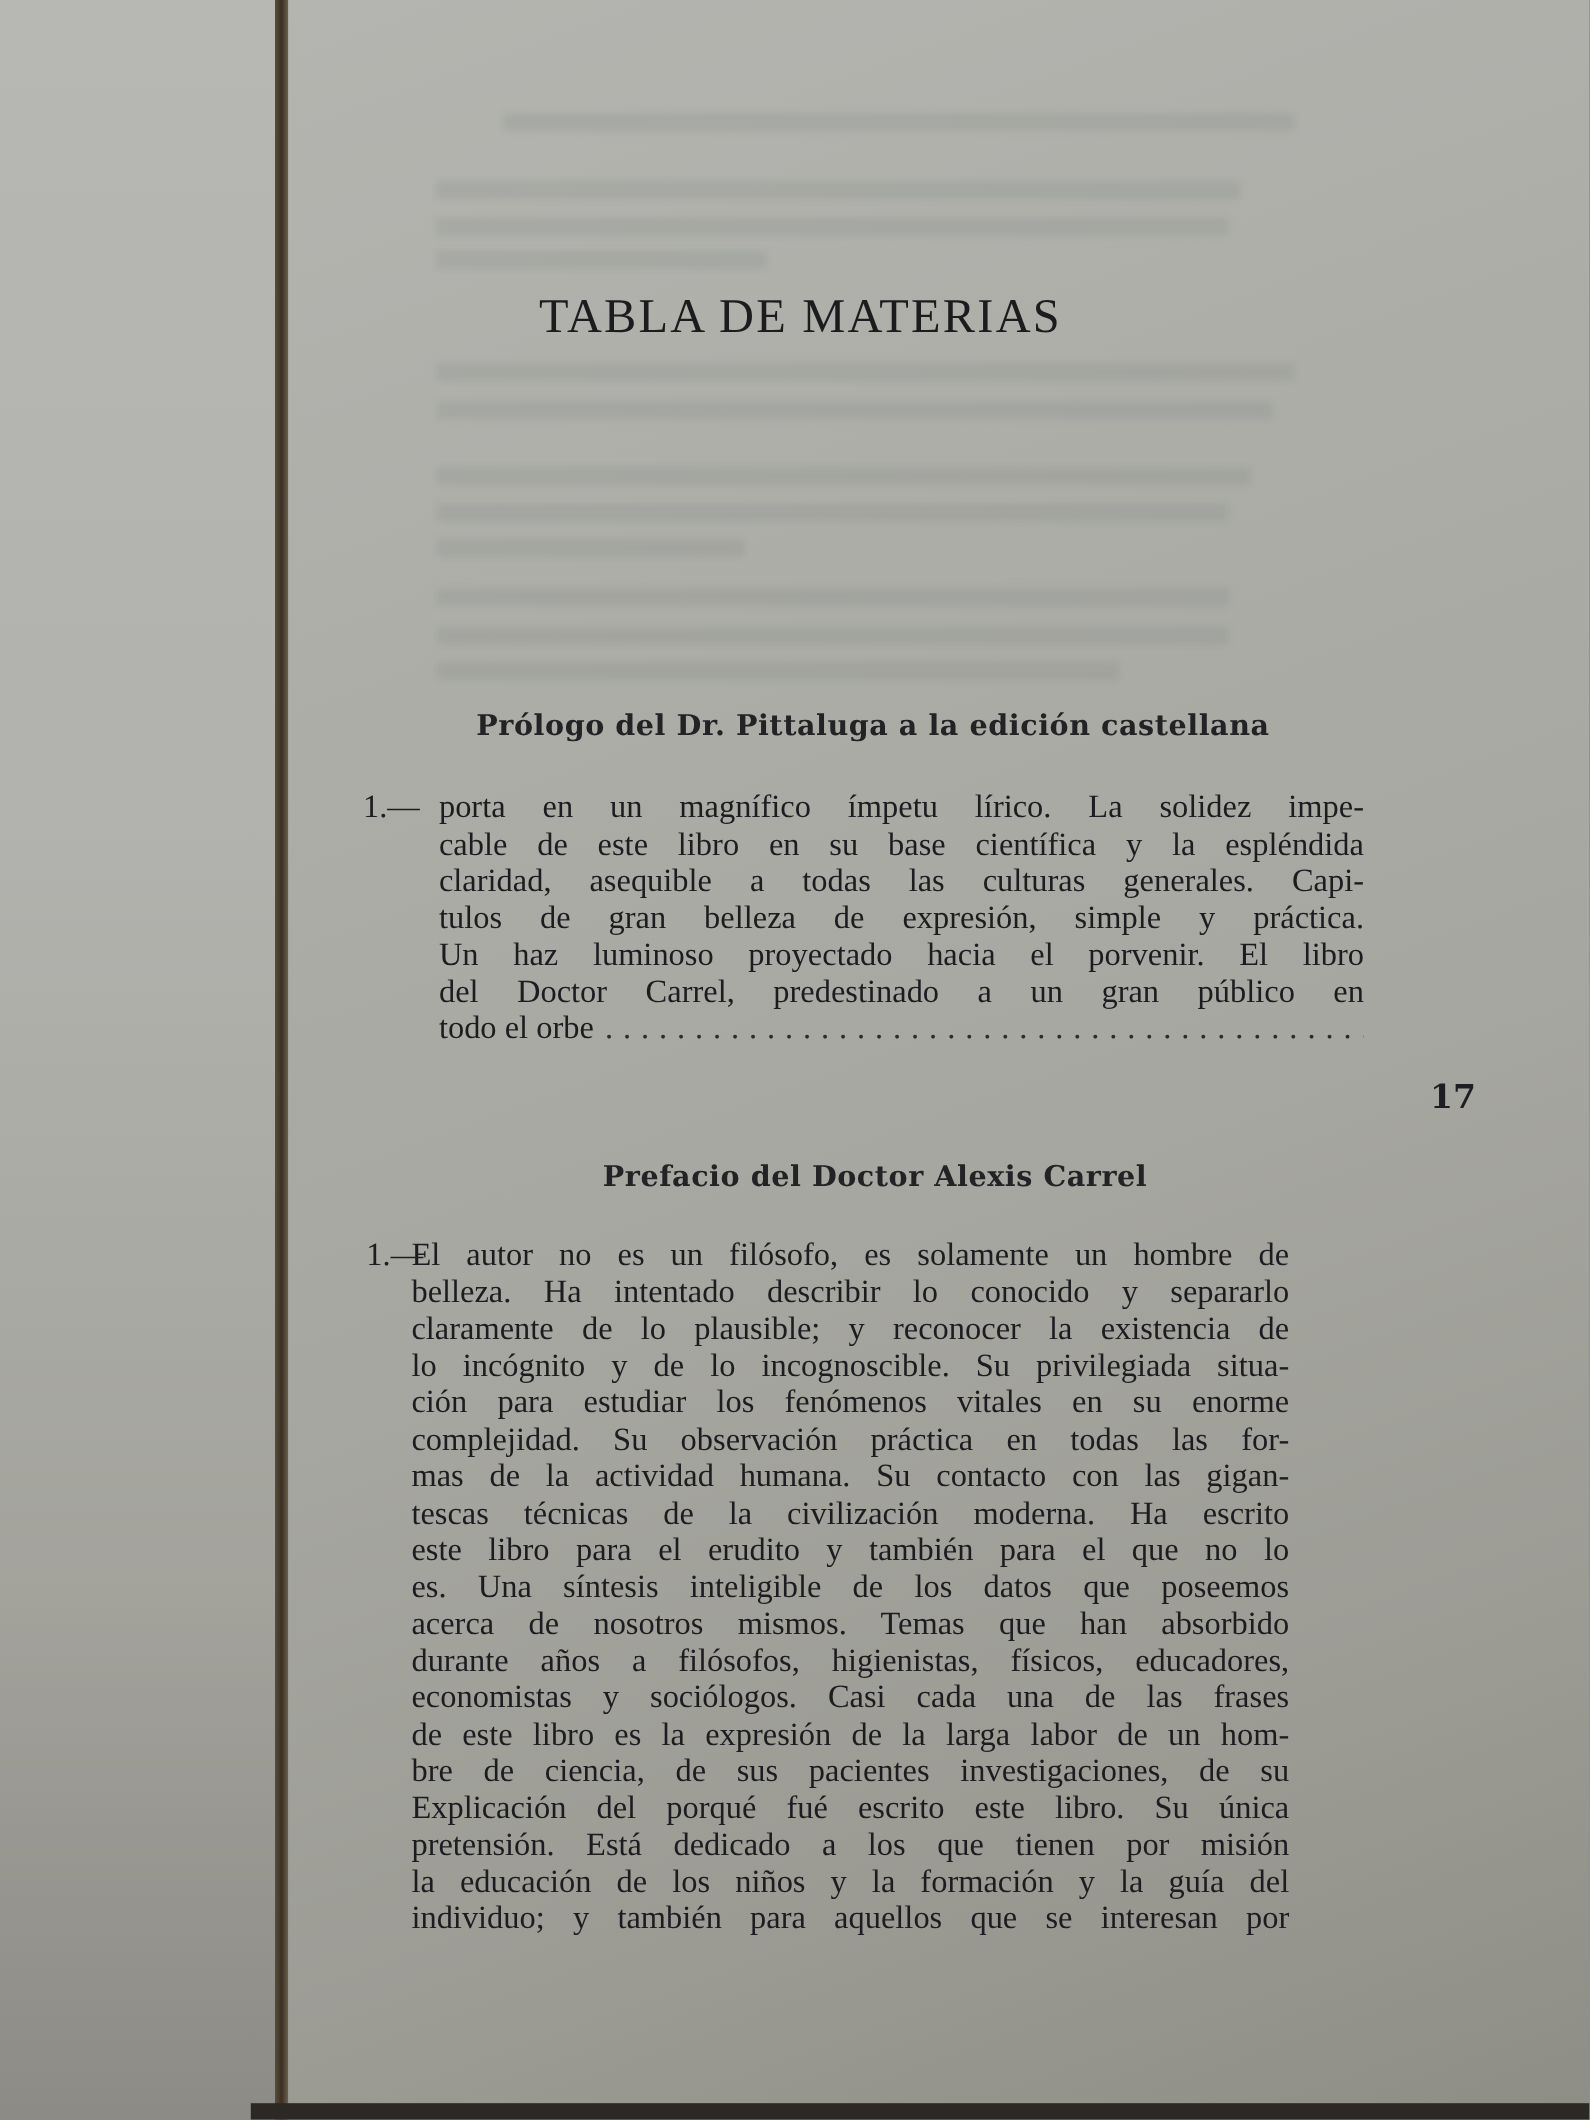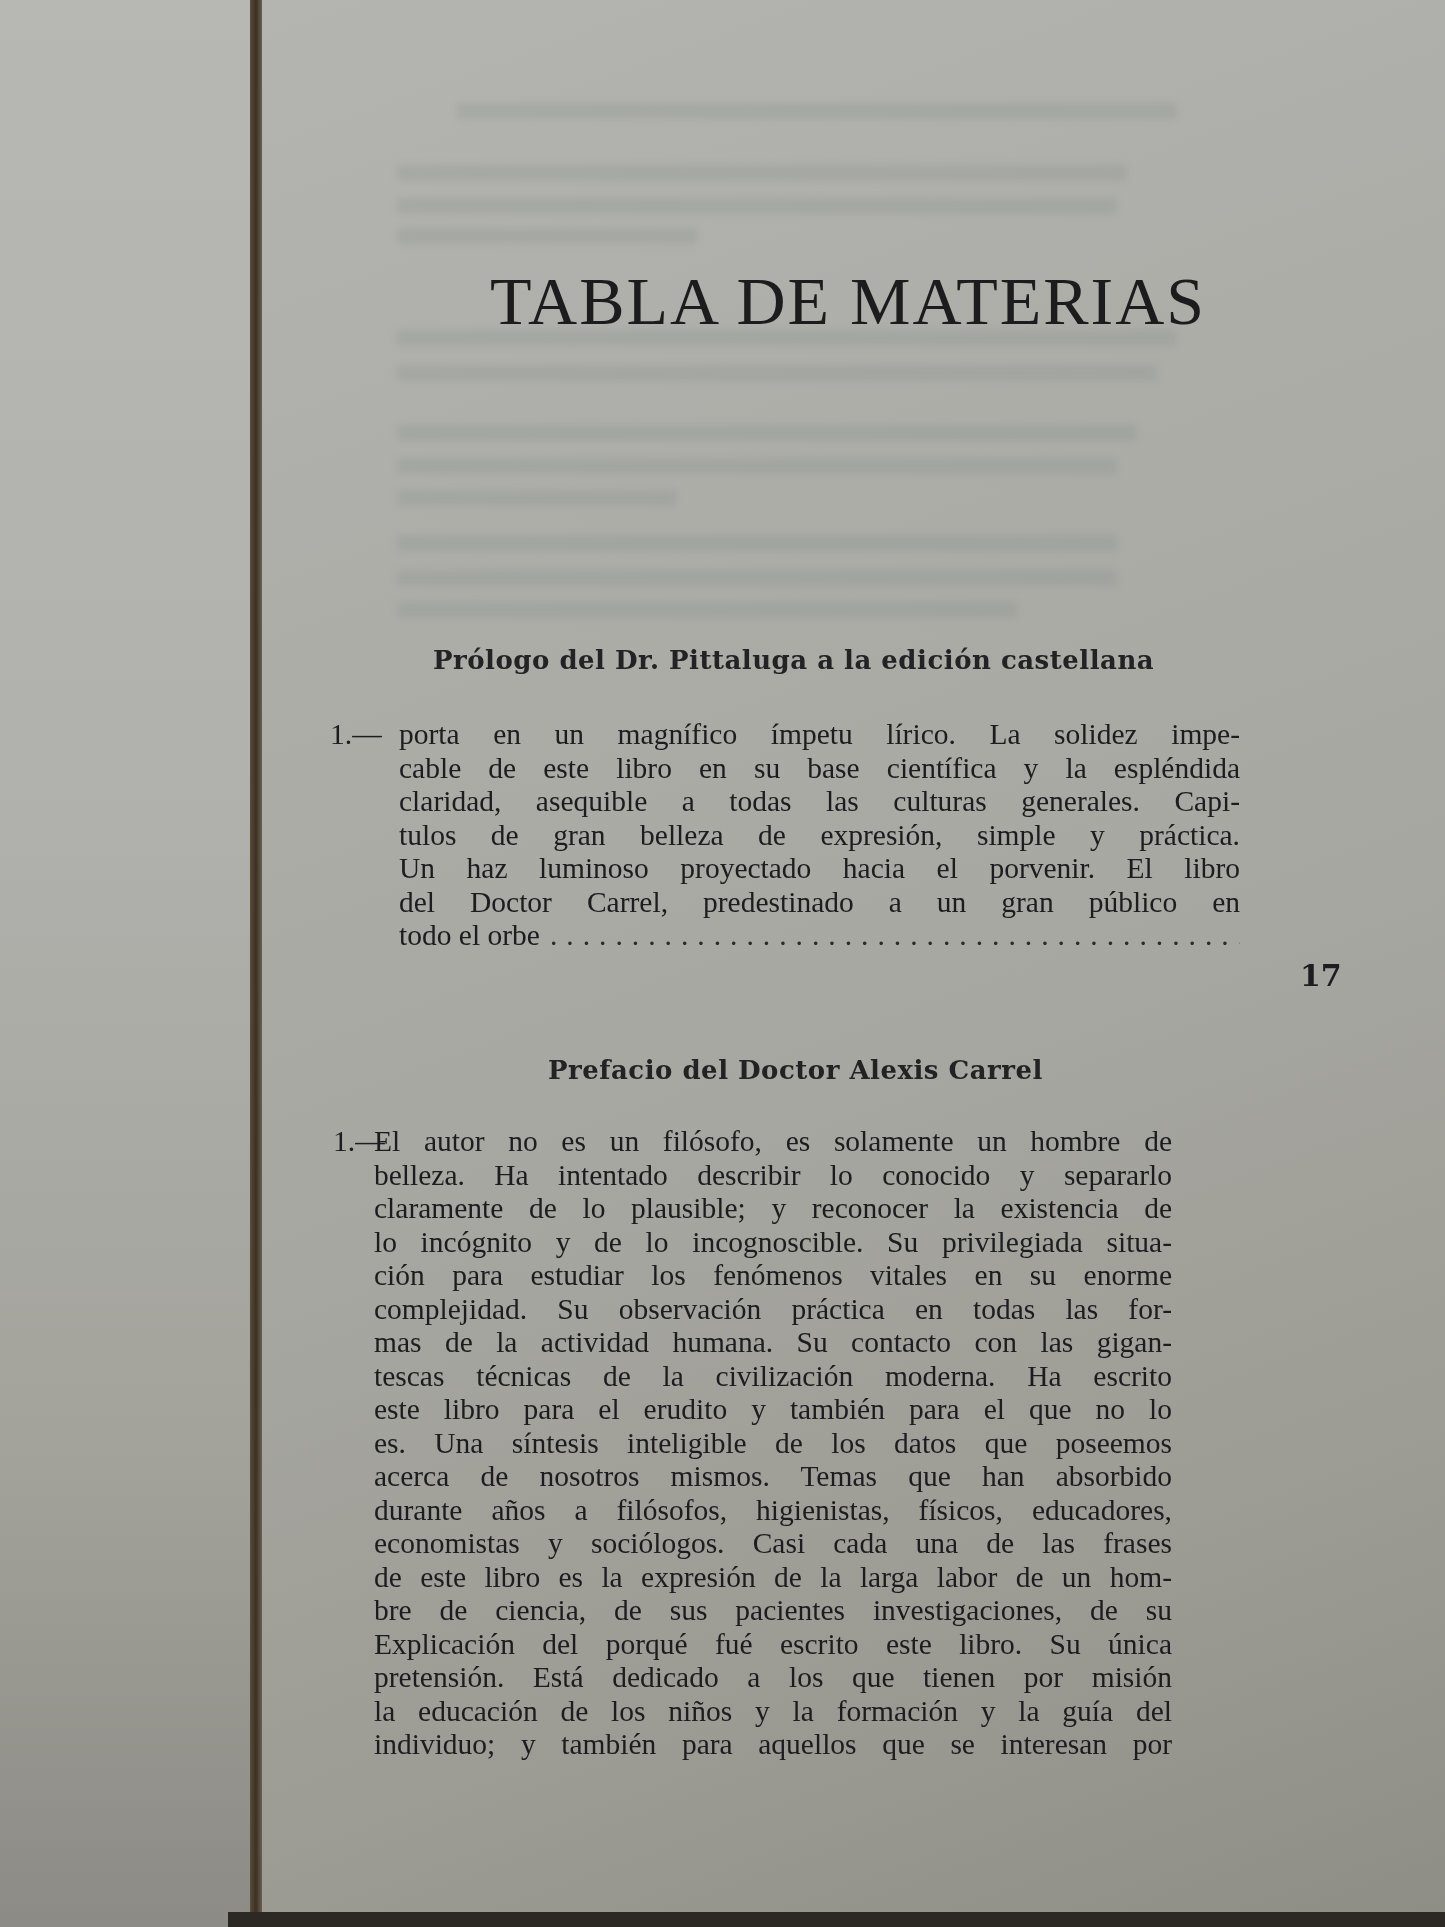--- a/index.html
+++ b/index.html
@@ -56,21 +56,21 @@
       border-radius: 3px;
       filter: blur(3px);
     }
 
     .page-title {
       position: absolute;
       left: 490px;
       top: 262px;
       width: 680px;
       font-family: "Liberation Serif", serif;
-      font-size: 68px;
+      font-size: 44px;
       letter-spacing: 2px;
       color: #1c1c1e;
       text-align: left;
       white-space: nowrap;
     }
     .section-heading {
       position: absolute;
       font-family: "DejaVu Serif", serif;
       font-weight: bold;
       font-size: 26px;
@@ -153,21 +153,21 @@
     <span class="entry-line">claridad, asequible a todas las culturas generales. Capi-</span>
     <span class="entry-line">tulos de gran belleza de expresión, simple y práctica.</span>
     <span class="entry-line">Un haz luminoso proyectado hacia el porvenir. El libro</span>
     <span class="entry-line">del Doctor Carrel, predestinado a un gran público en</span>
     <div class="leader-line">
       <span>todo el orbe</span>
       <span class="leader-dots">................................................</span>
     </div>
   </div>
 </div>
-<div class="page-number" style="left:1300px;top:958px;text-align:center;">17</div>
+<div class="page-number" style="left:1300px;top:980px;text-align:center;">17</div>
 
 <div class="section-heading" style="left:548px;top:1055px;">Prefacio del Doctor Alexis Carrel</div>
 
 <div class="entry" style="left:333px;top:1125px;width:870px;">
   <span class="entry-number">1.—</span>
   <div style="margin-left:41px;width:798px;">
     <span class="entry-line">El autor no es un filósofo, es solamente un hombre de</span>
     <span class="entry-line">belleza. Ha intentado describir lo conocido y separarlo</span>
     <span class="entry-line">claramente de lo plausible; y reconocer la existencia de</span>
     <span class="entry-line">lo incógnito y de lo incognoscible. Su privilegiada situa-</span>

